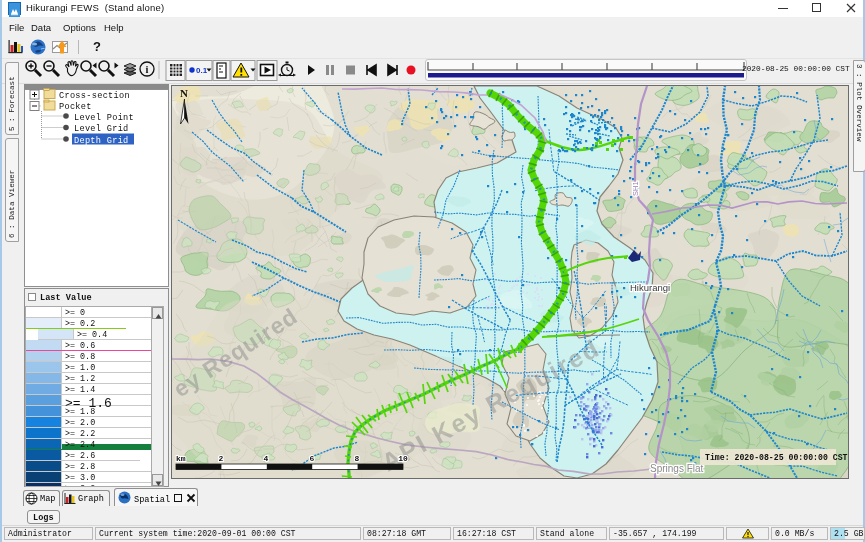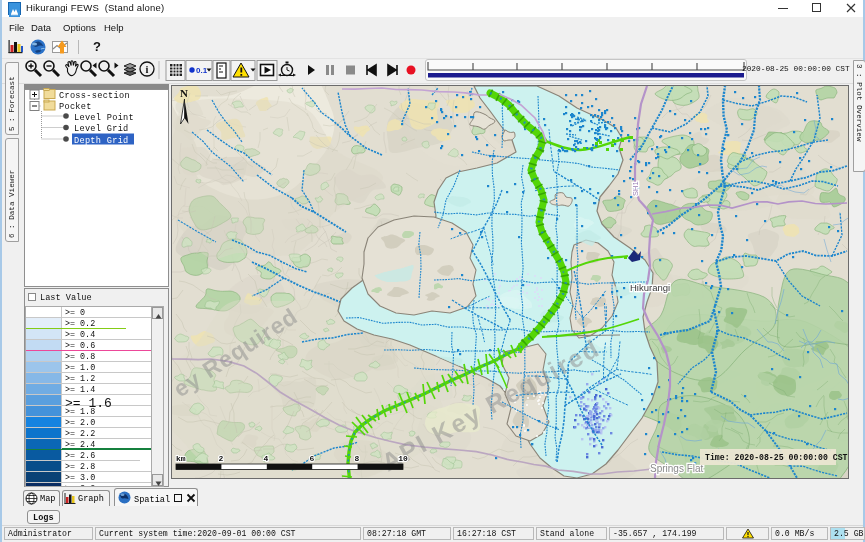--- a/index.html
+++ b/index.html
@@ -199,32 +199,32 @@
   <text x="34" y="22" font-family="Liberation Mono" font-size="8.6" fill="#111" letter-spacing="0.3">Pocket</text>
   <text x="49" y="32.5" font-family="Liberation Mono" font-size="8.6" fill="#111" letter-spacing="0.3">Level Point</text>
   <text x="49" y="44" font-family="Liberation Mono" font-size="8.6" fill="#111" letter-spacing="0.3">Level Grid</text>
   <rect x="47" y="46.5" width="62" height="11" fill="#2e63c4"></rect>
   <text x="49" y="55.5" font-family="Liberation Mono" font-size="8.6" fill="#fff" letter-spacing="0.3">Depth Grid</text>
  </svg>
 
  <div class="panel" style="left:22px;top:288px;width:145px;height:199px;background:#f0f0f0"></div>
 <div class="abs" style="left:24px;top:291px;width:141px;height:14px;background:#f0f0f0">
       <div class="abs" style="left:2px;top:2px;width:8px;height:8px;background:#fff;border:1px solid #888"></div>
-      <div class="abs mono" style="left:14px;top:2px;font-size:8.6px;font-weight:normal;color:#111">Last Value</div>
+      <div class="abs mono" style="left:14px;top:2px;font-size:8.6px;font-weight:bold;color:#111">Last Value</div>
     </div>
     <div class="abs" style="left:23px;top:306px;width:126px;height:181px;background:#fff;border:1px solid #aaa;border-right:none;overflow:hidden">
       <div class="abs" style="left:0;top:0px;width:126px;height:11px;border-bottom:1px solid #c8c8c8">
         <div class="abs" style="left:0;top:0;width:36px;height:10px;background:#ffffff;border-right:1px solid #c8c8c8"></div>
         <div class="abs mono" style="left:39px;top:1px;font-size:8.4px;color:#111">&gt;= 0</div>
       </div>
       <div class="abs" style="left:0;top:11px;width:100px;height:11px;border-bottom:1px solid #84cc16">
         <div class="abs" style="left:0;top:0;width:36px;height:10px;background:#e3eefa;border-right:1px solid #c8c8c8"></div>
         <div class="abs mono" style="left:39px;top:1px;font-size:8.4px;color:#111">&gt;= 0.2</div>
       </div>
-      <div class="abs" style="left:0;top:22px;width:126px;height:11px;border-bottom:1px solid #c8c8c8">
+      <div class="abs" style="left:12px;top:22px;width:126px;height:11px;border-bottom:1px solid #c8c8c8">
         <div class="abs" style="left:0;top:0;width:36px;height:10px;background:#d3e5f6;border-right:1px solid #c8c8c8"></div>
         <div class="abs mono" style="left:39px;top:1px;font-size:8.4px;color:#111">&gt;= 0.4</div>
       </div>
       <div class="abs" style="left:0;top:33px;width:126px;height:11px;border-bottom:1px solid #ec4899">
         <div class="abs" style="left:0;top:0;width:36px;height:10px;background:#c2dbf3;border-right:1px solid #c8c8c8"></div>
         <div class="abs mono" style="left:39px;top:1px;font-size:8.4px;color:#111">&gt;= 0.6</div>
       </div>
       <div class="abs" style="left:0;top:44px;width:126px;height:11px;border-bottom:1px solid #c8c8c8">
         <div class="abs" style="left:0;top:0;width:36px;height:10px;background:#b1d1ef;border-right:1px solid #c8c8c8"></div>
         <div class="abs mono" style="left:39px;top:1px;font-size:8.4px;color:#111">&gt;= 0.8</div>
@@ -250,21 +250,21 @@
         <div class="abs mono" style="left:39px;top:1px;font-size:8.4px;color:#111">&gt;= 1.8</div>
       </div>
       <div class="abs" style="left:0;top:110px;width:126px;height:11px;border-bottom:1px solid #c8c8c8">
         <div class="abs" style="left:0;top:0;width:36px;height:10px;background:#1683e0;border-right:1px solid #c8c8c8"></div>
         <div class="abs mono" style="left:39px;top:1px;font-size:8.4px;color:#111">&gt;= 2.0</div>
       </div>
       <div class="abs" style="left:0;top:121px;width:126px;height:11px;border-bottom:1px solid #c8c8c8">
         <div class="abs" style="left:0;top:0;width:36px;height:10px;background:#0d74cc;border-right:1px solid #c8c8c8"></div>
         <div class="abs mono" style="left:39px;top:1px;font-size:8.4px;color:#111">&gt;= 2.2</div>
       </div>
-      <div class="abs" style="left:0;top:132px;width:126px;height:11px;border-bottom:2px solid #15803d">
+      <div class="abs" style="left:0;top:132px;width:126px;height:11px;border-bottom:6px solid #15803d">
         <div class="abs" style="left:0;top:0;width:36px;height:10px;background:#0b67b6;border-right:1px solid #c8c8c8"></div>
         <div class="abs mono" style="left:39px;top:1px;font-size:8.4px;color:#111">&gt;= 2.4</div>
       </div>
       <div class="abs" style="left:0;top:143px;width:114px;height:11px;border-bottom:1px solid #c8c8c8">
         <div class="abs" style="left:0;top:0;width:36px;height:10px;background:#095aa0;border-right:1px solid #c8c8c8"></div>
         <div class="abs mono" style="left:39px;top:1px;font-size:8.4px;color:#111">&gt;= 2.6</div>
       </div>
       <div class="abs" style="left:0;top:154px;width:126px;height:11px;border-bottom:1px solid #c8c8c8">
         <div class="abs" style="left:0;top:0;width:36px;height:10px;background:#084d8a;border-right:1px solid #c8c8c8"></div>
         <div class="abs mono" style="left:39px;top:1px;font-size:8.4px;color:#111">&gt;= 2.8</div>

